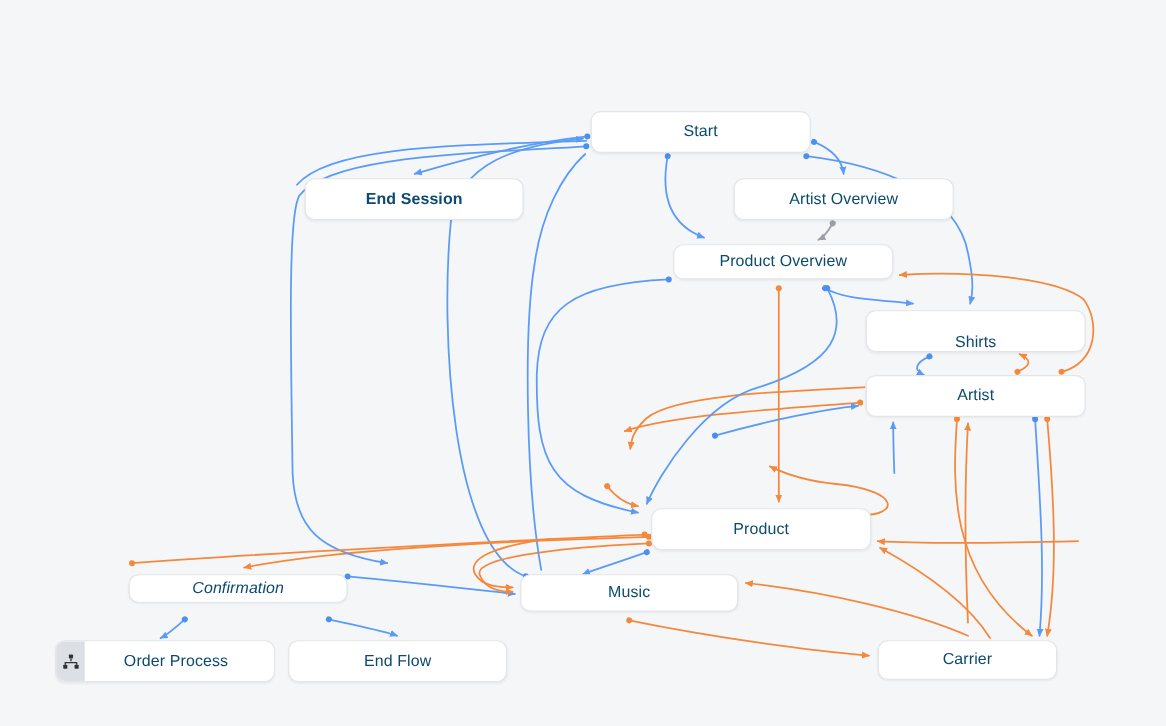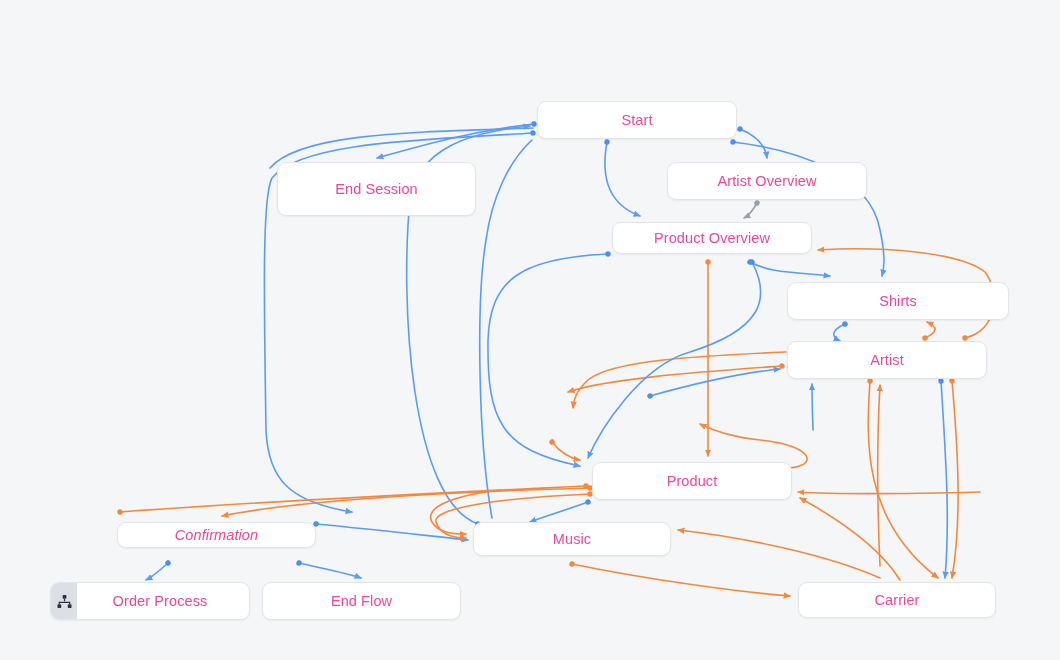--- a/index.html
+++ b/index.html
@@ -30,21 +30,21 @@
   .node {
     position: absolute;
     box-sizing: border-box;
     background: #ffffff;
     border: 1px solid #e3e5e8;
     border-radius: 9px;
     box-shadow: 0 1px 2px rgba(16,24,40,0.05);
     display: flex;
     align-items: center;
     justify-content: center;
-    color: #ec4899;
+    color: #0c4a6e;
     font-size: 14.5px;
     letter-spacing: 0.1px;
     overflow: hidden;
   }
   .node .label {
     display: block;
     text-align: center;
     width: 100%;
     padding: 0 6px;
     box-sizing: border-box;
@@ -174,33 +174,33 @@
 
       <path d="M 980 492 C 900 494 830 494 798 492" stroke="#f5883c" marker-end="url(#ah-orange)"></path>
 
     </g>
   </svg>
 
   <div class="node" style="left:537px; top:101px; width:200px; height:38px;">
     <span class="label">Start</span>
   </div>
 
-  <div class="node" style="left:277px; top:162px; width:199px; height:54px;">
+  <div class="node" style="left:277px; top:162px; width:199px; height:38px;font-weight:bold;">
     <span class="label">End Session</span>
   </div>
 
   <div class="node" style="left:667px; top:162px; width:200px; height:38px;">
     <span class="label">Artist Overview</span>
   </div>
 
   <div class="node" style="left:612px; top:222px; width:200px; height:32px;">
     <span class="label">Product Overview</span>
   </div>
 
-  <div class="node" style="left:787px; top:282px; width:222px; height:38px;">
+  <div class="node" style="left:787px; top:282px; width:200px; height:38px;align-items:flex-end;">
     <span class="label">Shirts</span>
   </div>
 
   <div class="node" style="left:787px; top:341px; width:200px; height:38px;">
     <span class="label">Artist</span>
   </div>
 
 
   <div class="node" style="left:592px; top:462px; width:200px; height:38px;align-items:center;">
     <span class="label">Product</span>
@@ -225,17 +225,17 @@
         </g>
       </svg>
     </span>
     <span class="label">Order Process</span>
   </div>
 
   <div class="node" style="left:262px; top:582px; width:199px; height:38px;">
     <span class="label">End Flow</span>
   </div>
 
-  <div class="node" style="left:798px; top:582px; width:198px; height:36px;">
+  <div class="node" style="left:798px; top:582px; width:163px; height:36px;">
     <span class="label">Carrier</span>
   </div>
 
 </div>
 
 </body></html>

